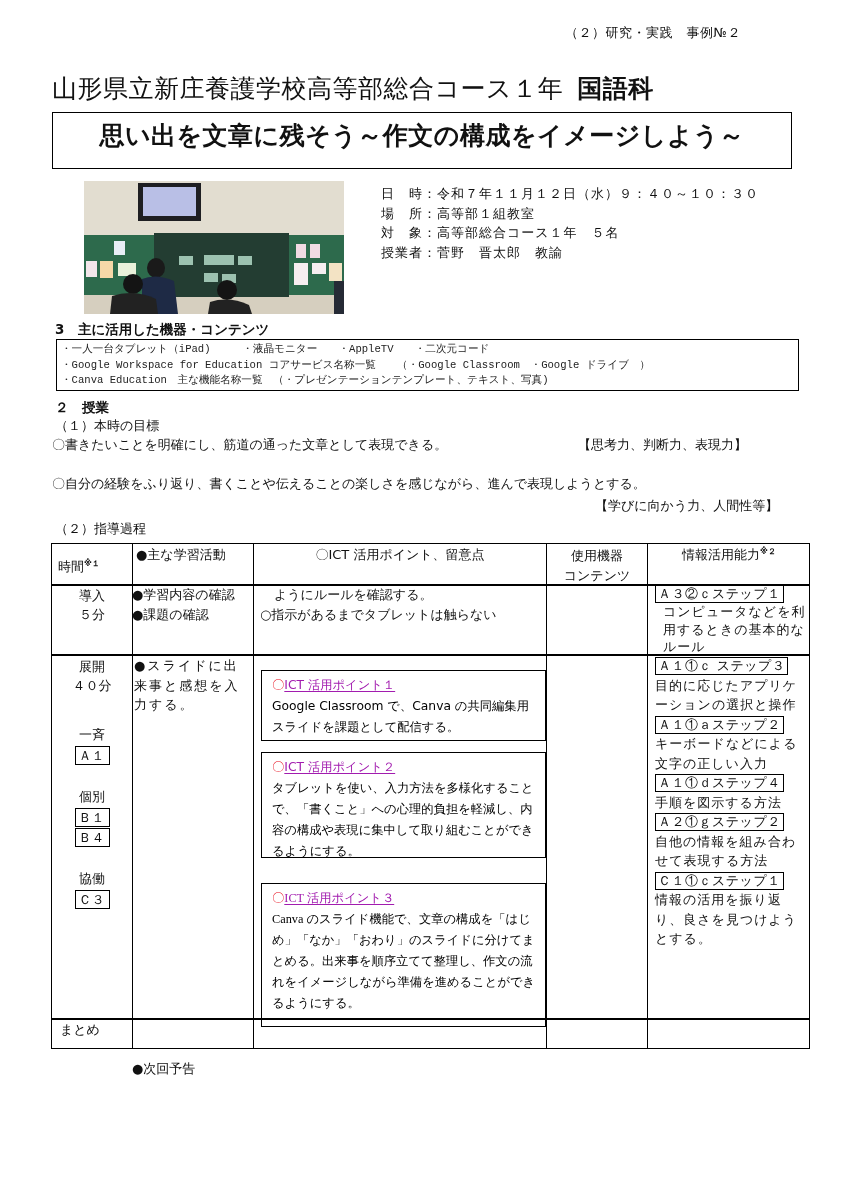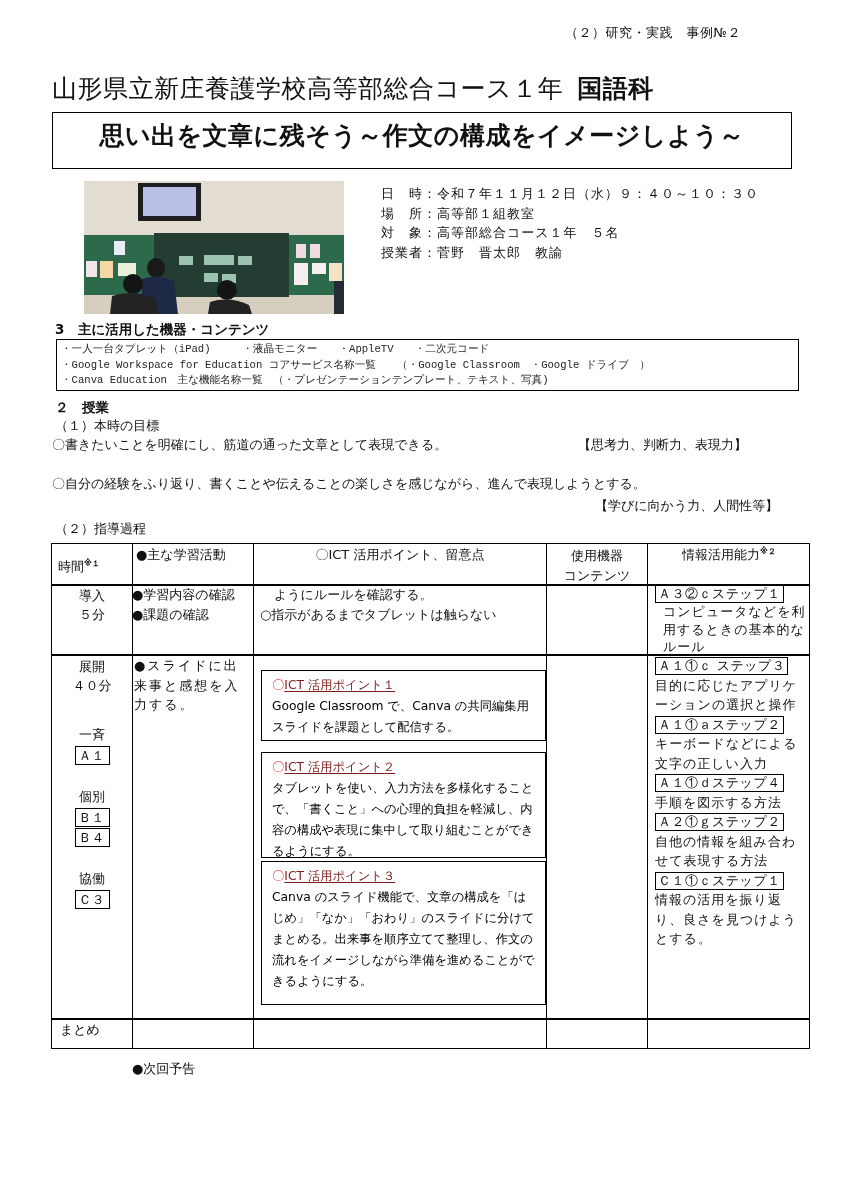--- a/index.html
+++ b/index.html
@@ -36,21 +36,21 @@
   .vline { position: absolute; top: 0; bottom: 0; width: 1px; background: #000; }
   .hline { position: absolute; left: 0; right: 0; height: 1.5px; background: #000; }
   .cell { position: absolute; box-sizing: border-box; }
   .th { font-family: "DejaVu Sans", "Liberation Sans", sans-serif; font-size: 13px; }
   .td { font-size: 13px; line-height: 19.5px; }
   sup { font-size: 8px; font-weight: bold; }
   .grp-label { font-family: "DejaVu Sans", "Liberation Sans", sans-serif; font-size: 13px; }
   .grp-code { display: inline-block; border: 1px solid #000; width: 30px; text-align: left; padding-left: 3px; font-family: "DejaVu Sans", "Liberation Sans", sans-serif; font-size: 13px; line-height: 17px; }
 
   .ict-box { position: absolute; left: 8px; width: 285px; border: 1px solid #000; box-sizing: border-box; padding: 4px 9px 6px 10px; font-family: "DejaVu Sans", "Liberation Sans", sans-serif; font-size: 12.3px; line-height: 21px; color: #000; }
-  .ict-title { color: #7f1d1d; text-decoration: underline; text-underline-offset: 2px; }
+  .ict-title { color: #a21caf; text-decoration: underline; text-underline-offset: 2px; }
 
   .skill-boxed { display: inline-block; border: 1px solid #000; padding: 0 2px; line-height: 16px; letter-spacing: 0.5px; }
 </style>
 </head>
 <body>
 
 <div id="case-label" class="abs sans">（２）研究・実践　事例№２</div>
 <div id="school-title" class="abs sans">
   <span>山形県立新庄養護学校高等部総合コース１年</span><span class="subject">国語科</span>
 </div>
@@ -176,21 +176,21 @@
 
   <div class="cell" style="left:201px; top:110px; width:293px; height:364px;">
     <div class="ict-box" style="top:16px; height:71px;">
       <div><span class="mark" style="color:#e60012">〇</span><span class="ict-title">ICT 活用ポイント１</span></div>
       <div>Google Classroom で、Canva の共同編集用スライドを課題として配信する。</div>
     </div>
     <div class="ict-box" style="top:98px; height:106px;">
       <div><span class="mark" style="color:#e60012">〇</span><span class="ict-title">ICT 活用ポイント２</span></div>
       <div>タブレットを使い、入力方法を多様化することで、「書くこと」への心理的負担を軽減し、内容の構成や表現に集中して取り組むことができるようにする。</div>
     </div>
-    <div class="ict-box" style="top:207px; height:144px;">
+    <div class="ict-box" style="top:229px; height:144px;font-family:Liberation Serif, serif;">
       <div><span class="mark" style="color:#e60012">〇</span><span class="ict-title">ICT 活用ポイント３</span></div>
       <div>Canva のスライド機能で、文章の構成を「はじめ」「なか」「おわり」のスライドに分けてまとめる。出来事を順序立てて整理し、作文の流れをイメージしながら準備を進めることができるようにする。</div>
     </div>
   </div>
 
 
   <div class="cell td" style="left:603px; top:112px; width:154px; line-height:19.5px; letter-spacing:1px;">
     <span class="skill-boxed">Ａ１①ｃ ステップ３</span>
     <div>目的に応じたアプリケーションの選択と操作</div>
     <span class="skill-boxed">Ａ１①ａステップ２</span>

